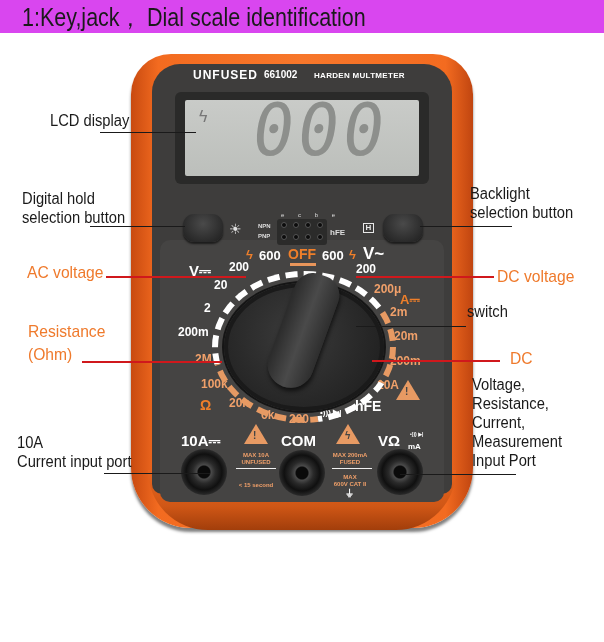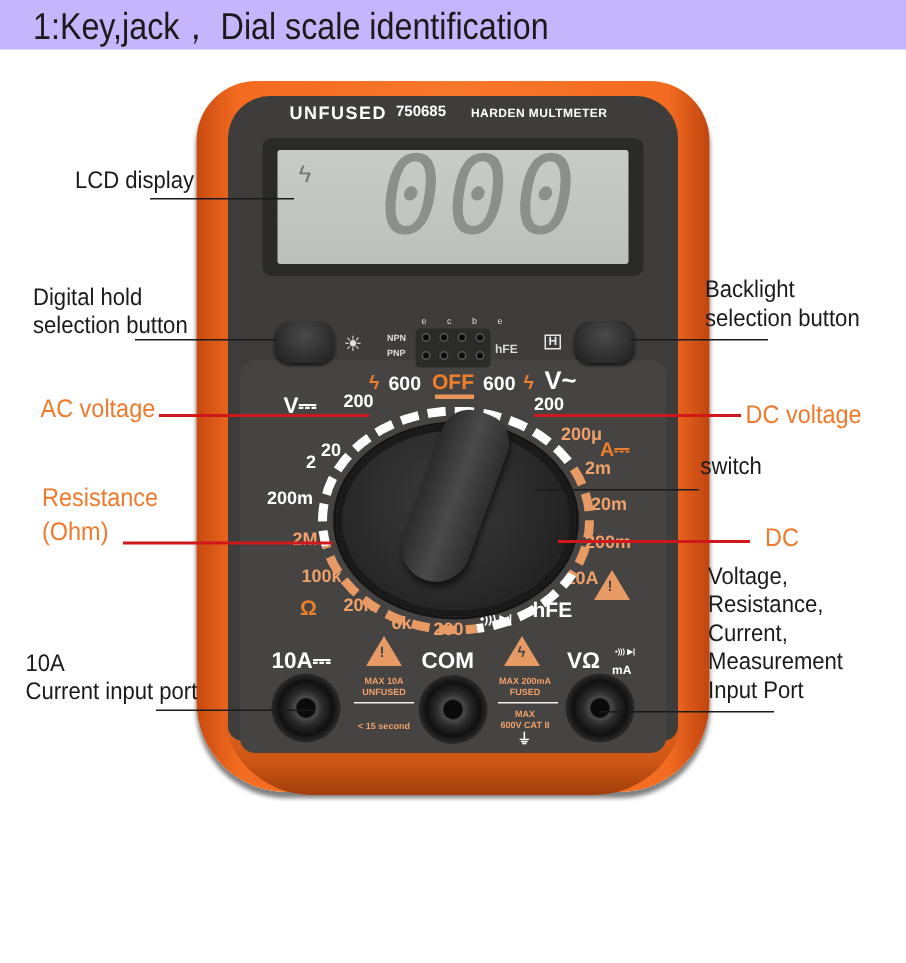--- a/index.html
+++ b/index.html
@@ -1,19 +1,19 @@
 <!DOCTYPE html>
 <html><head>
 <meta charset="utf-8">
 <style>
   * { box-sizing: border-box; margin: 0; padding: 0; }
   html, body { width: 604px; height: 642px; background: #ffffff; overflow: hidden; }
   body { position: relative; font-family: "Liberation Sans", sans-serif; }
 
-  .banner { position: absolute; left: 0; top: 0; width: 604px; height: 33px; background: #c4b5fd; }
+  .banner { position: absolute; left: 0; top: 0; width: 604px; height: 33px; background: #d946ef; }
   .banner-title { position: absolute; left: 22px; top: 1px; font-size: 25px; color: #1a1a1a; transform: scaleX(0.86); transform-origin: left top; white-space: nowrap; letter-spacing: 0px; }
 
   
   .meter-outer { position: absolute; left: 131px; top: 54px; width: 342px; height: 474px; background: linear-gradient(90deg, #c84a10 0%, #f36b20 8%, #f7772b 50%, #f36b20 92%, #c04510 100%); border-radius: 40px 40px 60px 60px; box-shadow: 0 4px 3px rgba(0,0,0,0.5); }
   .meter-bottom { position: absolute; left: 148px; top: 470px; width: 308px; height: 60px; background: linear-gradient(180deg, #e8641e 0%, #d05716 60%, #a23e0b 100%); border-radius: 0 0 60px 60px; }
   .meter-face { position: absolute; left: 152px; top: 64px; width: 300px; height: 430px; background: #3e3d3c; border-radius: 28px 28px 10px 10px; }
   .face-lower { position: absolute; left: 160px; top: 240px; width: 284px; height: 262px; background: #454443; border-radius: 10px; }
 
   .brand { position: absolute; left: 193px; top: 68px; font-size: 12px; font-weight: bold; color: #ffffff; letter-spacing: 1px; white-space: nowrap; }
   .model { position: absolute; left: 264px; top: 69px; font-size: 10px; font-weight: bold; color: #ffffff; white-space: nowrap; }
@@ -73,21 +73,21 @@
 <div class="banner">
   <div class="banner-title">1:Key,jack， Dial scale identification</div>
 </div>
 
 <div class="meter-outer"></div>
 <div class="meter-bottom"></div>
 <div class="meter-face"></div>
 <div class="face-lower"></div>
 
 <div class="brand">UNFUSED</div>
-<div class="model">750685</div>
+<div class="model">661002</div>
 <div class="subtitle">HARDEN MULTMETER</div>
 
 <div class="lcd-bezel"></div>
 <div class="lcd"></div>
 <div class="lcd-bolt">ϟ</div>
 <div class="lcd-digits">000</div>
 
 <div class="btn btn-hold"></div>
 <div class="btn btn-light"></div>
 <div class="sun-icon">☀</div>
@@ -111,21 +111,21 @@
 <div class="lbl oo" style="left:246px;top:247px;font-size:13px;">ϟ</div>
 <div class="lbl w" style="left:259px;top:248px;font-size:13px;">600</div>
 <div class="lbl oo" style="left:288px;top:246px;font-size:14px;">OFF</div>
 <div class="off-bar"></div>
 <div class="lbl w" style="left:322px;top:248px;font-size:13px;">600</div>
 <div class="lbl oo" style="left:349px;top:247px;font-size:13px;">ϟ</div>
 <div class="lbl w" style="left:363px;top:244px;font-size:17px;">V~</div>
 
 <div class="lbl w" style="left:189px;top:262px;font-size:15px;">V⎓</div>
 <div class="lbl w" style="left:229px;top:260px;font-size:12px;">200</div>
-<div class="lbl w" style="left:214px;top:278px;font-size:12px;margin-top:15px;">20</div>
+<div class="lbl w" style="left:214px;top:278px;font-size:12px;">20</div>
 <div class="lbl w" style="left:204px;top:301px;font-size:12px;">2</div>
 <div class="lbl w" style="left:178px;top:325px;font-size:12px;">200m</div>
 
 <div class="lbl w" style="left:356px;top:262px;font-size:12px;">200</div>
 <div class="lbl o" style="left:374px;top:282px;font-size:12px;">200μ</div>
 <div class="lbl oo" style="left:400px;top:292px;font-size:13px;">A⎓</div>
 <div class="lbl o" style="left:390px;top:305px;font-size:12px;">2m</div>
 <div class="lbl o" style="left:394px;top:329px;font-size:12px;text-align:center;">20m</div>
 <div class="lbl o" style="left:390px;top:354px;font-size:12px;">200m</div>
 <div class="lbl o" style="left:377px;top:378px;font-size:12px;">10A</div>

